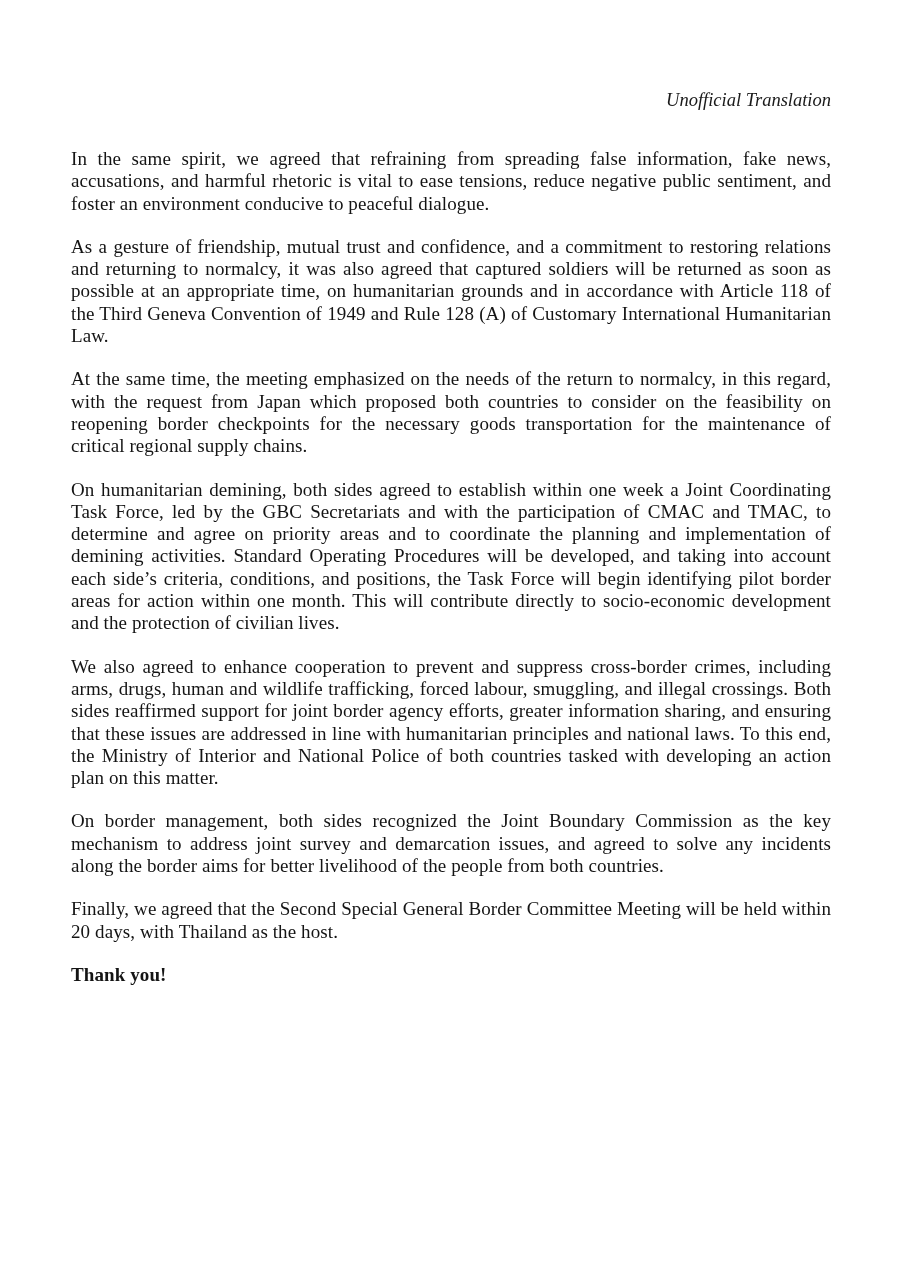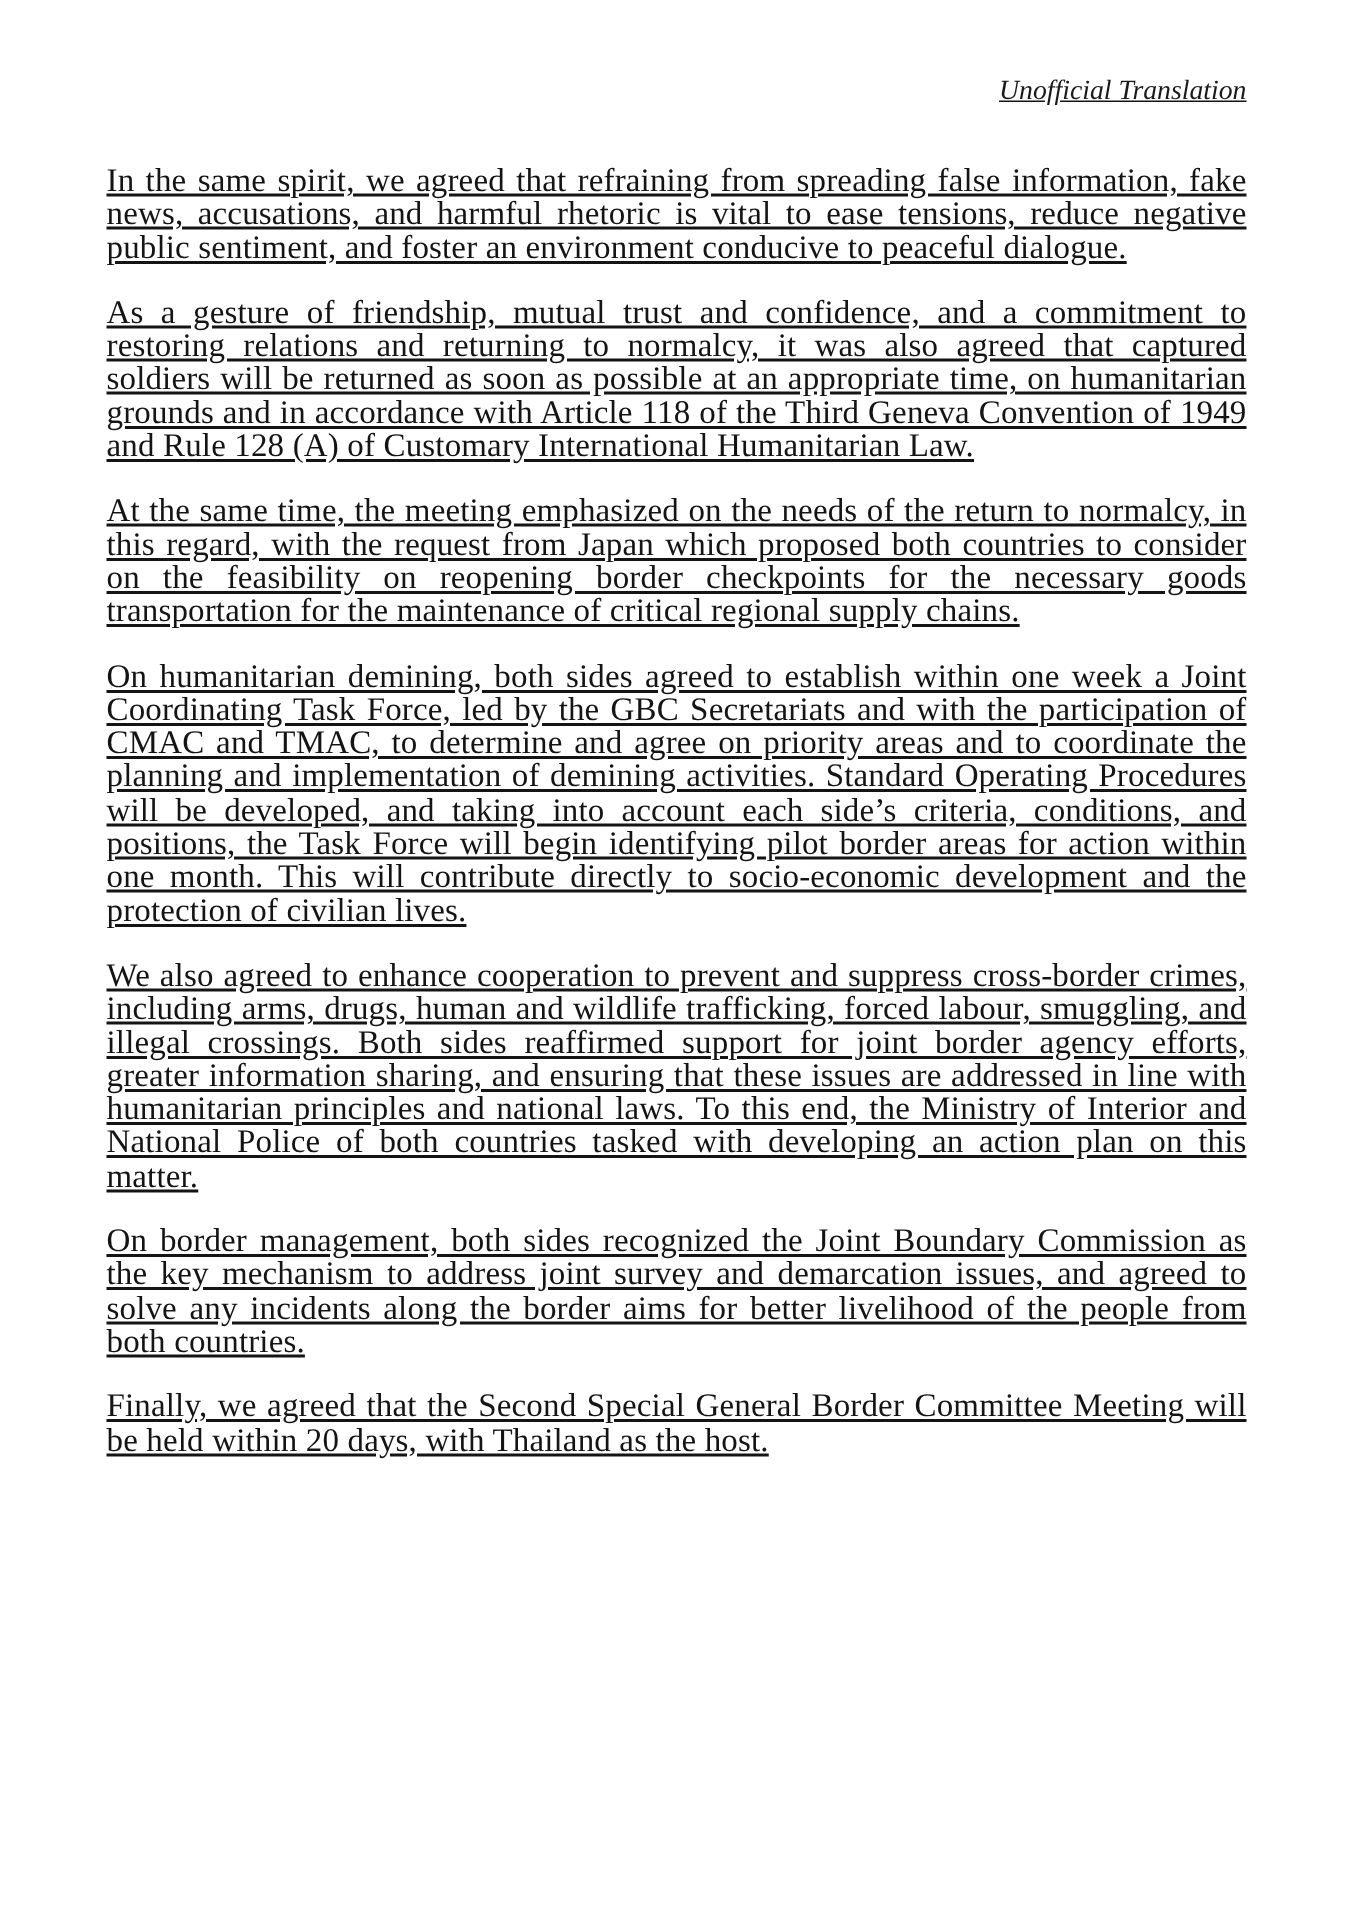--- a/index.html
+++ b/index.html
@@ -6,37 +6,36 @@
     margin: 0;
     padding: 0;
     background: #ffffff;
   }
   .page {
     position: relative;
     width: 904px;
     height: 1280px;
     background: #ffffff;
     box-sizing: border-box;
-    padding: 49px 73px 0 71px;
+    padding: 88px 73px 0 71px;
     font-family: "Liberation Serif", "DejaVu Serif", serif;
     color: #141414;
     overflow: hidden;
-    text-decoration: underline;
   }
   .doc-header {
     text-align: right;
     font-style: italic;
     font-size: 18.5px;
     line-height: 24px;
     margin-bottom: 36px;
     color: #1a1a1a;
   }
   .doc-body p {
     margin: 0 0 21px 0;
-    font-size: 22px;
+    font-size: 19px;
     line-height: 22.3px;
     text-align: justify;
     text-justify: inter-word;
     letter-spacing: 0.1px;
   }
   .doc-body p.closing {
     font-weight: bold;
     text-align: left;
     margin-top: 17px;
   }
@@ -47,14 +46,15 @@
 <div class="page">
   <div class="doc-header">Unofficial Translation</div>
   <div class="doc-body">
     <p>In the same spirit, we agreed that refraining from spreading false information, fake news, accusations, and harmful rhetoric is vital to ease tensions, reduce negative public sentiment, and foster an environment conducive to peaceful dialogue.</p>
     <p>As a gesture of friendship, mutual trust and confidence, and a commitment to restoring relations and returning to normalcy, it was also agreed that captured soldiers will be returned as soon as possible at an appropriate time, on humanitarian grounds and in accordance with Article 118 of the Third Geneva Convention of 1949 and Rule 128 (A) of Customary International Humanitarian Law.</p>
     <p>At the same time, the meeting emphasized on the needs of the return to normalcy, in this regard, with the request from Japan which proposed both countries to consider on the feasibility on reopening border checkpoints for the necessary goods transportation for the maintenance of critical regional supply chains.</p>
     <p>On humanitarian demining, both sides agreed to establish within one week a Joint Coordinating Task Force, led by the GBC Secretariats and with the participation of CMAC and TMAC, to determine and agree on priority areas and to coordinate the planning and implementation of demining activities. Standard Operating Procedures will be developed, and taking into account each side’s criteria, conditions, and positions, the Task Force will begin identifying pilot border areas for action within one month. This will contribute directly to socio-economic development and the protection of civilian lives.</p>
     <p>We also agreed to enhance cooperation to prevent and suppress cross-border crimes, including arms, drugs, human and wildlife trafficking, forced labour, smuggling, and illegal crossings. Both sides reaffirmed support for joint border agency efforts, greater information sharing, and ensuring that these issues are addressed in line with humanitarian principles and national laws. To this end, the Ministry of Interior and National Police of both countries tasked with developing an action plan on this matter.</p>
     <p>On border management, both sides recognized the Joint Boundary Commission as the key mechanism to address joint survey and demarcation issues, and agreed to solve any incidents along the border aims for better livelihood of the people from both countries.</p>
     <p>Finally, we agreed that the Second Special General Border Committee Meeting will be held within 20 days, with Thailand as the host.</p>
+    <p class="closing">Thank you!</p>
   </div>
 </div>
 
 </body></html>

